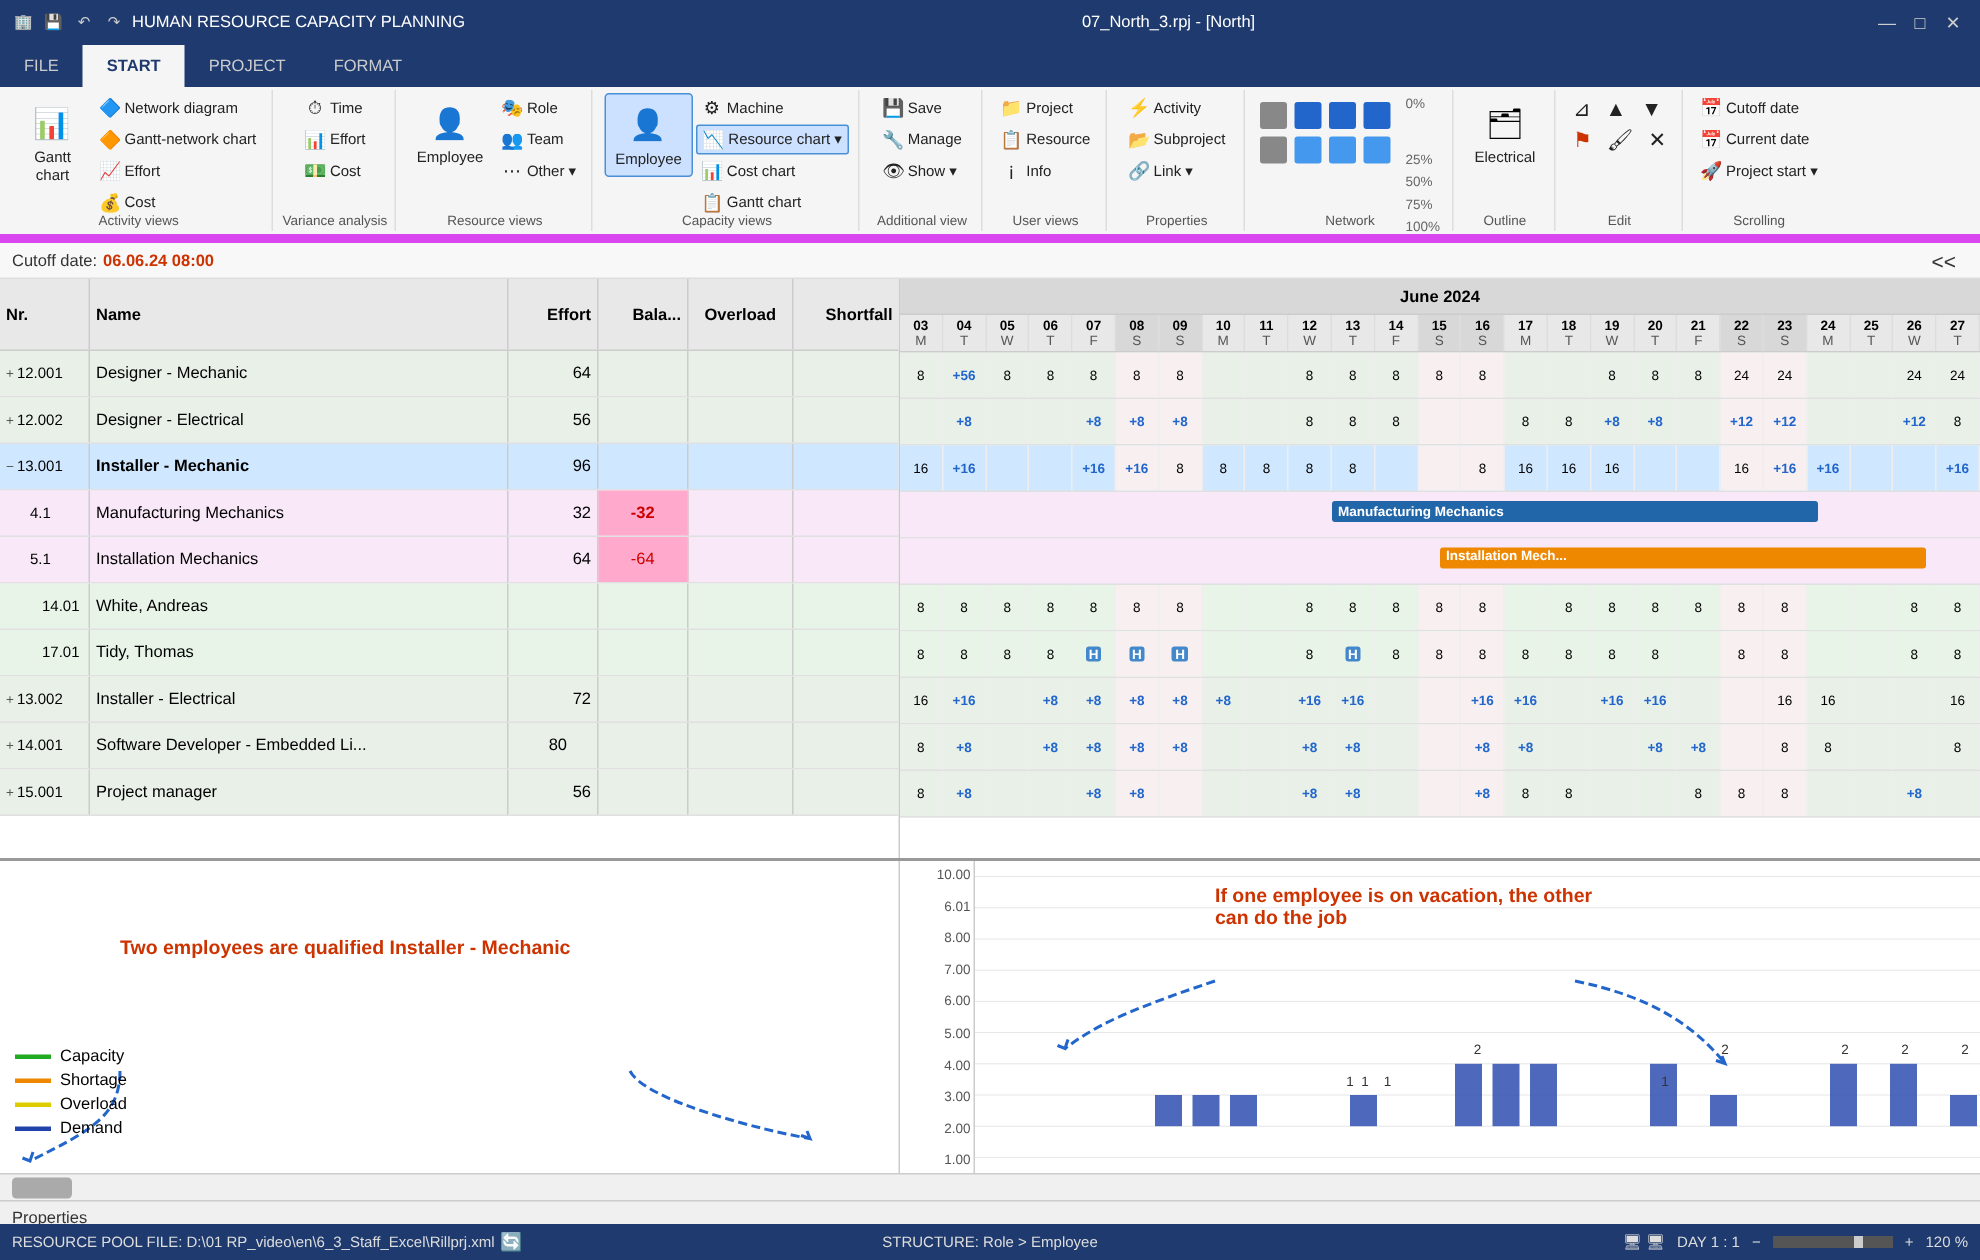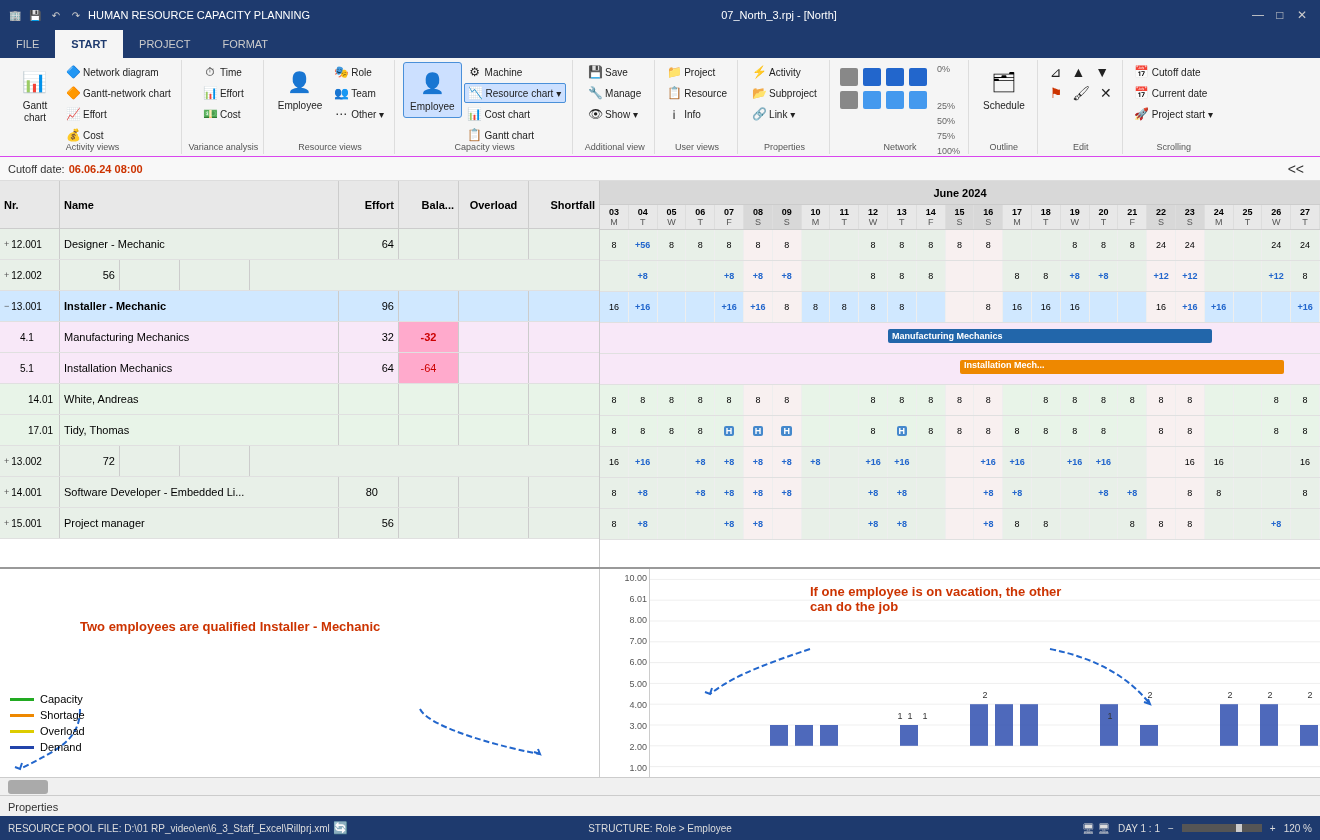--- a/index.html
+++ b/index.html
@@ -7,21 +7,21 @@
 
     
     .title-bar { height: 30px; background: #1e3a6e; display: flex; align-items: center; justify-content: space-between; padding: 0 8px; color: white; font-size: 11px; }
     .title-bar-left { display: flex; align-items: center; gap: 4px; }
     .title-bar-icons { display: flex; gap: 4px; }
     .title-bar-icons span { width: 16px; height: 16px; display: flex; align-items: center; justify-content: center; font-size: 10px; color: #ccc; }
     .title-bar-right { display: flex; gap: 2px; }
     .title-bar-right span { width: 20px; height: 20px; display: flex; align-items: center; justify-content: center; color: #ccc; font-size: 12px; cursor: pointer; }
 
     
-    .ribbon { background: #f5f5f5; border-bottom: 1px solid #d946ef; }
+    .ribbon { background: #f5f5f5; border-bottom: 6px solid #d946ef; }
     .ribbon-tabs { display: flex; height: 28px; background: #1e3a6e; }
     .ribbon-tab { padding: 0 16px; display: flex; align-items: center; color: #ccc; font-size: 11px; cursor: pointer; }
     .ribbon-tab.active { background: #f5f5f5; color: #1e3a6e; font-weight: bold; }
 
     .ribbon-content { display: flex; height: 98px; padding: 2px 4px; gap: 2px; align-items: stretch; }
     .ribbon-group { display: flex; flex-direction: column; align-items: center; padding: 2px 6px; border-right: 1px solid #ddd; min-width: 60px; position: relative; }
     .ribbon-group-label { font-size: 9px; color: #555; position: absolute; bottom: 2px; left: 0; right: 0; text-align: center; }
     .ribbon-group-content { display: flex; gap: 2px; align-items: flex-start; flex: 1; padding-bottom: 14px; }
 
     .ribbon-btn-large { display: flex; flex-direction: column; align-items: center; gap: 2px; padding: 4px 6px; cursor: pointer; border-radius: 3px; min-width: 50px; }
@@ -310,21 +310,21 @@
           <div style="font-size:9px;color:#666;padding:2px;">100%</div>
         </div>
       </div>
       <div class="ribbon-group-label">Network</div>
     </div>
 
     <div class="ribbon-group" style="min-width:50px;">
       <div class="ribbon-group-content">
         <div class="ribbon-btn-large">
           <div class="icon">🗂</div>
-          <div class="label">Schedule</div>
+          <div class="label">Electrical</div>
         </div>
       </div>
       <div class="ribbon-group-label">Outline</div>
     </div>
 
     <div class="ribbon-group" style="min-width:60px;">
       <div class="ribbon-group-content">
         <div class="ribbon-col">
           <div style="display:flex;gap:2px;">
             <div class="ribbon-btn-small" style="font-size:14px;">⊿</div>
@@ -394,20 +394,21 @@
           <div class="col-effort" style="justify-content:flex-end;padding-right:4px;">64</div>
           <div class="col-balance"></div>
           <div class="col-overload"></div>
           <div class="col-shortfall"></div>
         </div>
 
         <div class="table-row group">
           <div class="col-nr" style="font-size:10px;">
             <span class="expand-icon">+</span>12.002
           </div>
+          <div class="col-name">Designer - Electrical</div>
           <div class="col-effort" style="justify-content:flex-end;padding-right:4px;">56</div>
           <div class="col-balance"></div>
           <div class="col-overload"></div>
           <div class="col-shortfall"></div>
         </div>
 
         <div class="table-row selected">
           <div class="col-nr" style="font-size:10px;">
             <span class="expand-icon">−</span>13.001
           </div>
@@ -451,20 +452,21 @@
           <div class="col-effort"></div>
           <div class="col-balance"></div>
           <div class="col-overload"></div>
           <div class="col-shortfall"></div>
         </div>
 
         <div class="table-row group">
           <div class="col-nr" style="font-size:10px;">
             <span class="expand-icon">+</span>13.002
           </div>
+          <div class="col-name">Installer - Electrical</div>
           <div class="col-effort" style="justify-content:flex-end;padding-right:4px;">72</div>
           <div class="col-balance"></div>
           <div class="col-overload"></div>
           <div class="col-shortfall"></div>
         </div>
 
         <div class="table-row group">
           <div class="col-nr" style="font-size:10px;">
             <span class="expand-icon">+</span>14.001
           </div>

